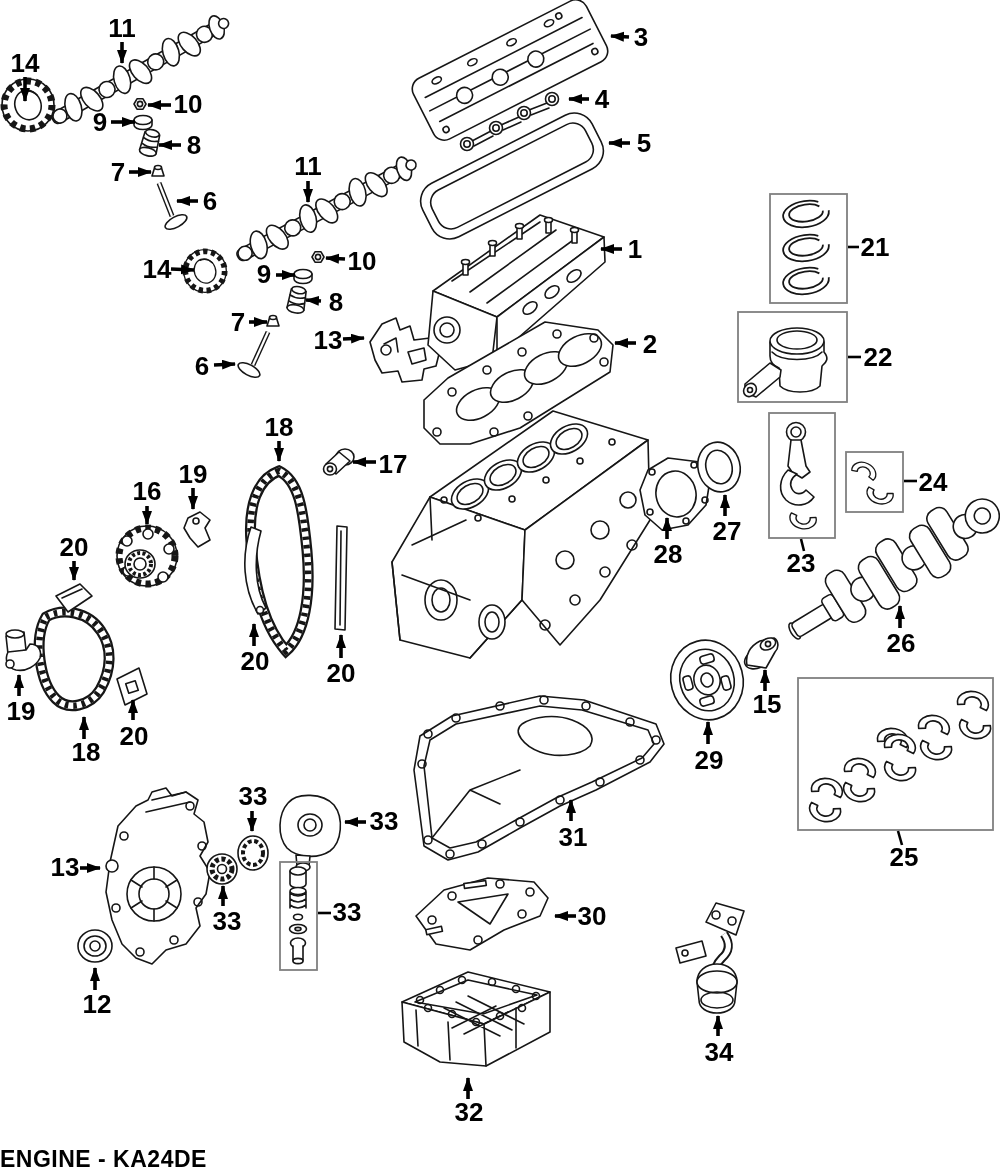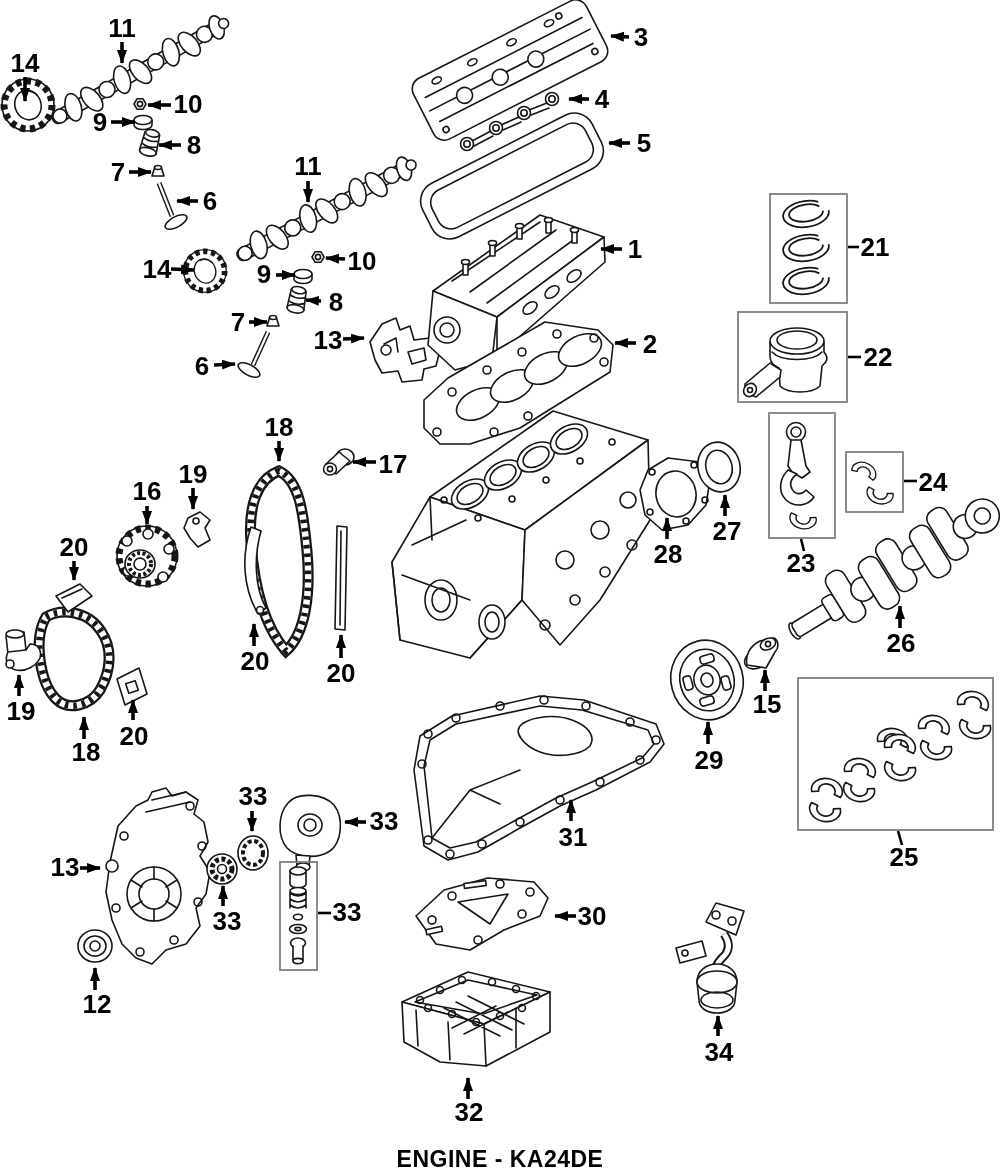--- a/index.html
+++ b/index.html
@@ -9,21 +9,21 @@
   .p{fill:#fff;stroke:#161616;stroke-width:1.6;stroke-linejoin:round;stroke-linecap:round}
   .ln{fill:none;stroke:#161616;stroke-width:1.6;stroke-linejoin:round;stroke-linecap:round}
   .bx{fill:none;stroke:#808080;stroke-width:1.8}
   .ar{stroke:#000;stroke-width:3.6;marker-end:url(#ah)}
   .ld{stroke:#000;stroke-width:2.6;fill:none}
   .cl{font-family:"Liberation Sans",sans-serif;font-weight:bold;font-size:26px;fill:#000;text-anchor:middle}
   .ch1{fill:none;stroke:#161616;stroke-width:11}
   .ch2{fill:none;stroke:#fff;stroke-width:6.5}
   .ch3{fill:none;stroke:#161616;stroke-width:6.5;stroke-dasharray:3.5 5}
   .teeth{fill:none;stroke:#161616;stroke-width:7;stroke-dasharray:5.5 4.5}
-  .title{position:absolute;left:0;top:1146px;width:1000px;text-align:center;
+  .title{position:absolute;left:0;top:1146px;width:1000px;
          font-weight:bold;font-size:23px;letter-spacing:.5px;color:#000}
 </style>
 </head>
 <body>
 
 <div class="stage">
 <svg width="1000" height="1175" viewBox="0 0 1000 1175">
 <defs>
   <marker id="ah" markerWidth="16" markerHeight="12" refX="13" refY="5" orient="auto" markerUnits="userSpaceOnUse">
     <path d="M0,0 L14,5 L0,10 Z" fill="#000"></path>

